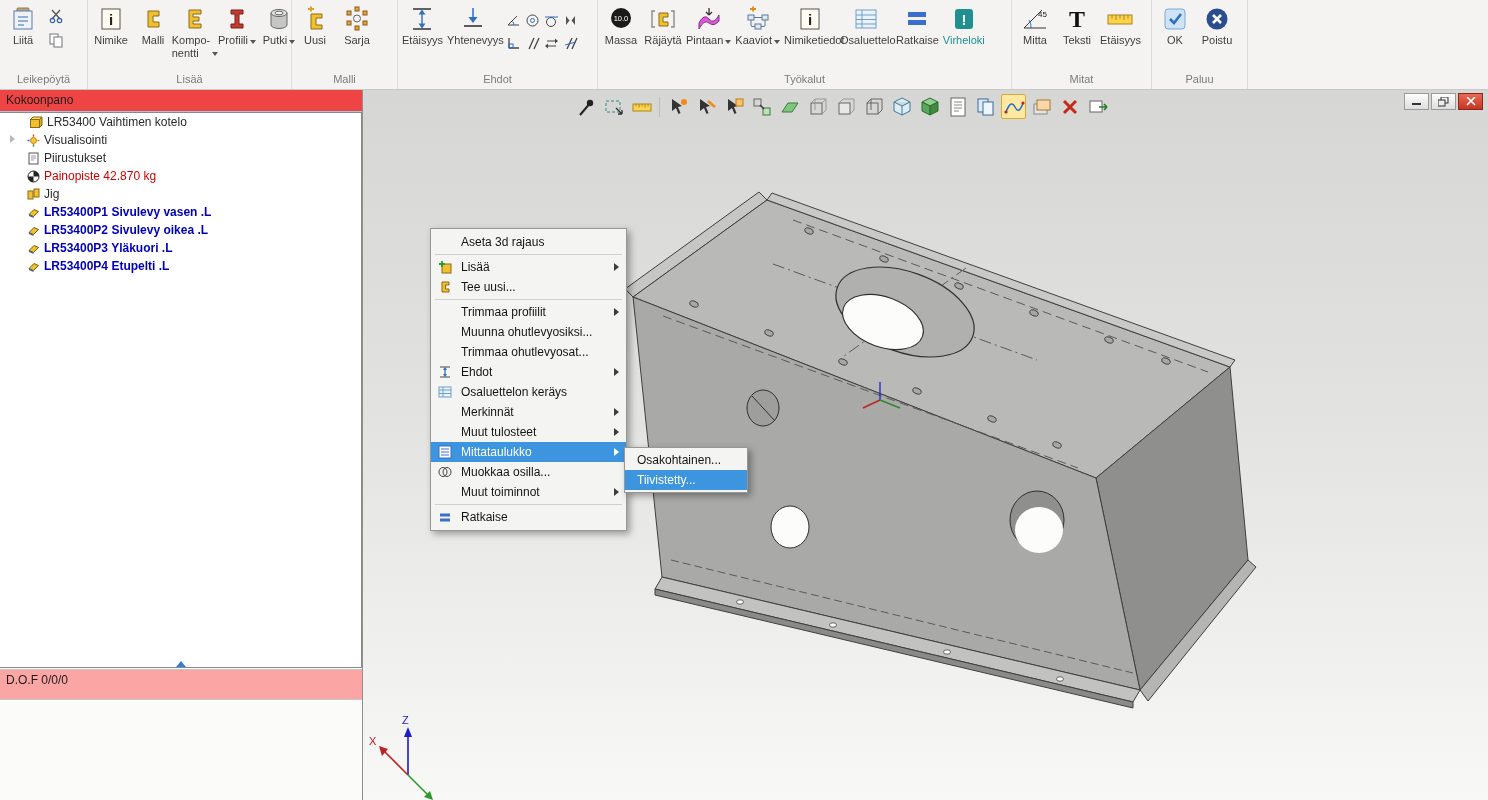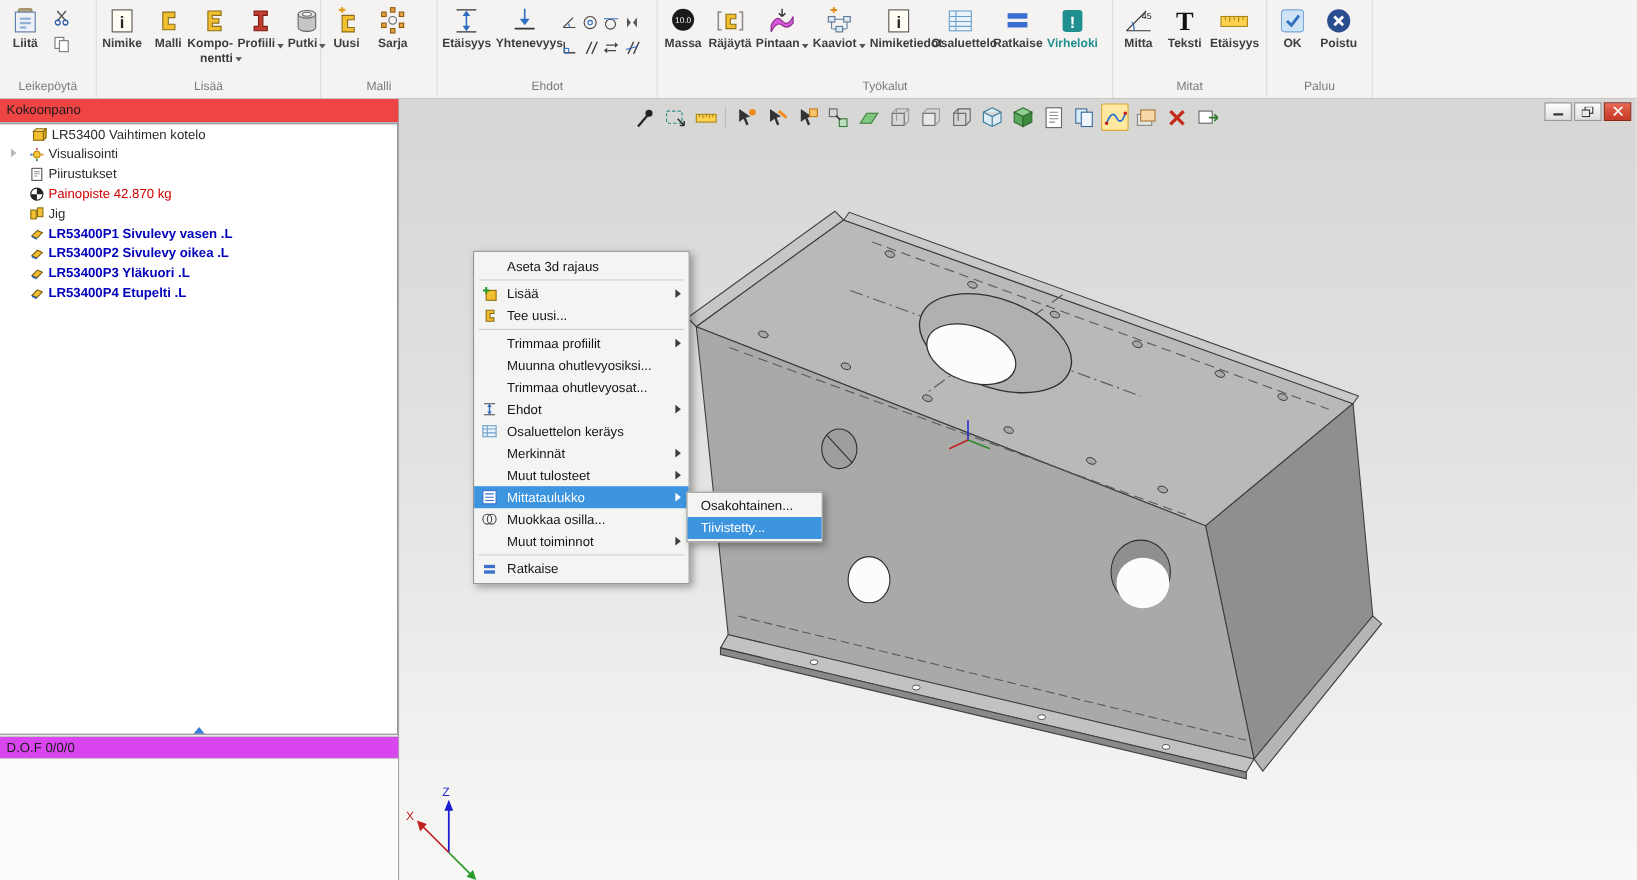--- a/index.html
+++ b/index.html
@@ -7,42 +7,42 @@
   body{font-family:"Liberation Sans",sans-serif;font-size:12px;color:#2a2a2a;background:#f0efee;}
   .app{position:relative;width:1488px;height:800px;background:#f0efee;overflow:hidden;}
 
   
   .ribbon{position:absolute;top:0;left:0;width:1488px;height:90px;background:#f4f3f2;border-bottom:1px solid #c9c8c7;display:flex;}
   .rgroup{height:100%;border-right:1px solid #dddcdb;display:flex;flex-direction:column;flex:0 0 auto;}
   .ritems{flex:1;display:flex;align-items:flex-start;padding:3px 2px 0 2px;}
   .rglabel{height:17px;text-align:center;font-size:11px;color:#7c7b79;line-height:15px;}
   .rbtn{display:flex;flex-direction:column;align-items:center;padding:2px 2px;cursor:default;min-width:42px;}
   .rbtn .icon{width:30px;height:28px;display:flex;align-items:center;justify-content:center;margin-bottom:1px;}
-  .rlabel{font-size:11px;color:#3e3e3c;text-align:right;line-height:1.15;max-width:52px;font-weight:bold;}
+  .rlabel{font-size:11px;color:#3e3e3c;text-align:left;line-height:1.15;max-width:52px;}
   .lblwrap{display:flex;align-items:flex-end;gap:2px;}
   .dd{width:0;height:0;border-left:3.5px solid transparent;border-right:3.5px solid transparent;border-top:4px solid #555;margin-bottom:3px;}
   .sidecol{display:flex;flex-direction:column;gap:6px;padding:4px 2px;}
   .smicon{width:20px;height:18px;display:flex;align-items:center;justify-content:center;}
   .cgrid{display:grid;grid-template-columns:repeat(4,18px);grid-auto-rows:22px;gap:1px;padding-top:6px;margin-left:4px;}
   .cbtn{display:flex;align-items:center;justify-content:center;}
   .teal{color:#1f8f8f !important;}
 
   
   .panel{position:absolute;top:90px;left:0;width:363px;height:710px;background:#fbfbfa;border-right:1px solid #8f8f8e;}
   .panel-header{height:22px;background:#ef4444;border-bottom:1px solid #a9c6da;line-height:21px;padding-left:6px;font-size:12px;color:#1c1c1c;}
   .treebox{position:absolute;top:22px;left:0;width:362px;height:556px;background:#ffffff;border:1px solid #898989;border-left:none;overflow:hidden;}
   .trow{position:relative;height:18px;line-height:18px;display:flex;align-items:center;gap:4px;padding-left:27px;white-space:nowrap;}
   .trow.root{padding-left:29px;}
   .texp{position:absolute;left:10px;top:4px;width:0;height:0;border-top:4px solid transparent;border-bottom:4px solid transparent;border-left:5px solid #b9b9b9;}
   .ticon{display:flex;align-items:center;}
   .tlabel{font-size:12px;}
   .c-red{color:#d00000;}
   .c-blue{color:#0000bb;font-weight:bold;}
   .splitnub{position:absolute;left:176px;top:571px;width:0;height:0;border-left:5px solid transparent;border-right:5px solid transparent;border-bottom:6px solid #3a7bd5;}
-  .dofbar{position:absolute;top:579px;left:0;width:362px;height:21px;background:#d946ef;border-top:1px solid #c6c6c5;border-bottom:1px solid #c6c6c5;line-height:20px;padding-left:6px;font-size:12px;color:#1c1c1c;}
+  .dofbar{position:absolute;top:579px;left:0;width:362px;height:31px;background:#fca5a5;border-top:1px solid #c6c6c5;border-bottom:1px solid #c6c6c5;line-height:20px;padding-left:6px;font-size:12px;color:#1c1c1c;}
 
   
   .viewport{position:absolute;top:90px;left:363px;width:1125px;height:710px;background:linear-gradient(180deg,#d6d6d4 0%,#e2e2e0 45%,#f8f8f7 100%);overflow:hidden;}
   .vtoolbar{position:absolute;left:210px;top:4px;display:flex;align-items:center;gap:3px;}
   .vtb{width:25px;height:25px;display:flex;align-items:center;justify-content:center;border:1px solid transparent;border-radius:2px;}
   .vtb.active{background:#ffe9a0;border-color:#d8a83a;}
   .vsep{width:1px;height:20px;background:#bdbdbb;margin:0 2px;}
   .winctl{position:absolute;right:5px;top:3px;display:flex;gap:2px;}
   .wbtn{width:25px;height:17px;display:flex;align-items:center;justify-content:center;background:linear-gradient(#fdfdfd,#dedede);border:1px solid #9a9a99;}
   .wbtn.close{background:linear-gradient(#e86a54,#c53522);border-color:#8d271a;}

